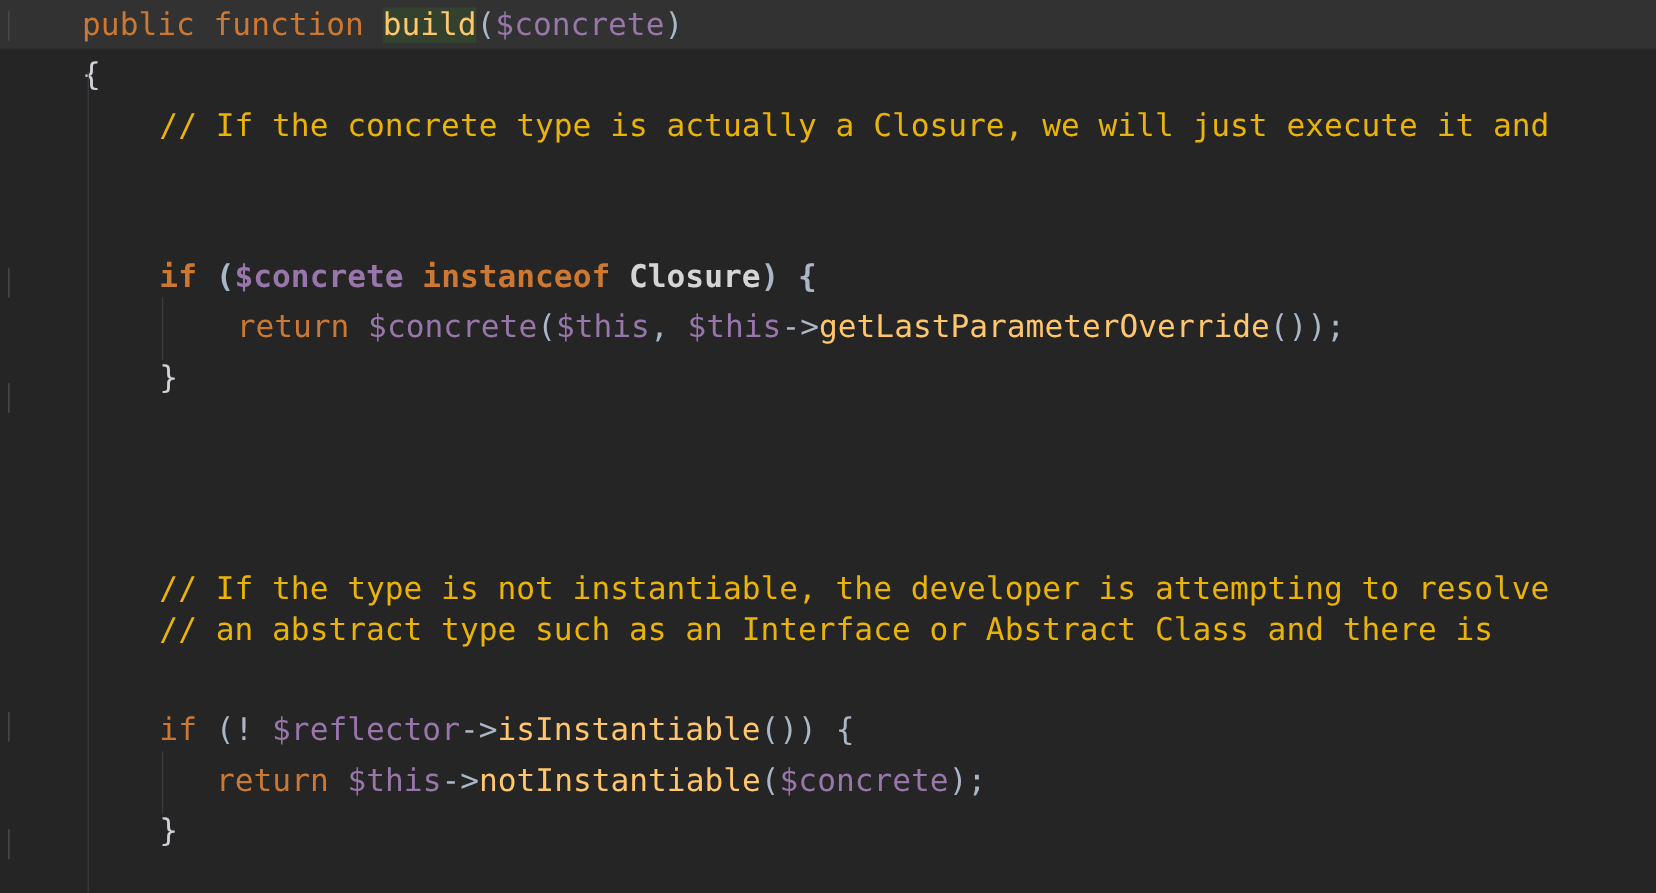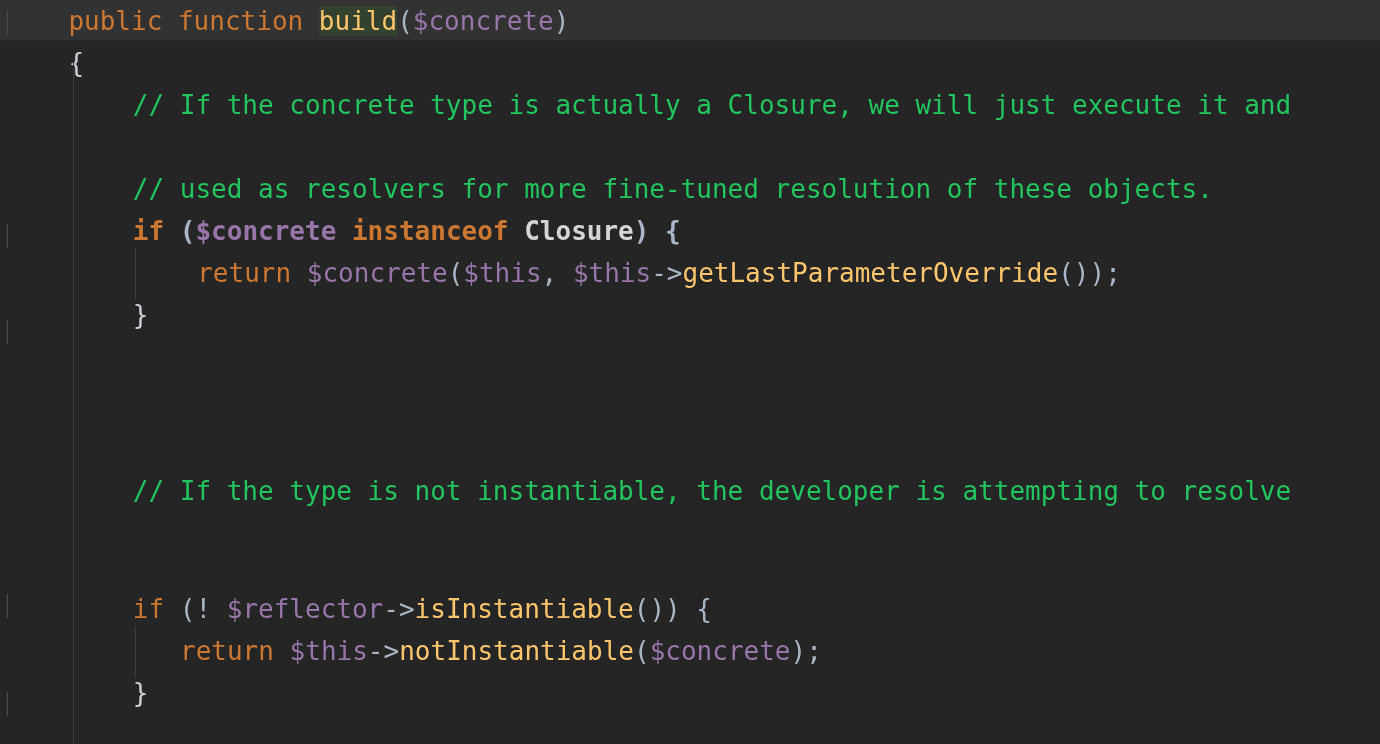--- a/index.html
+++ b/index.html
@@ -42,21 +42,21 @@
     font-size:26px;
     letter-spacing:0px;
     font-family:"DejaVu Sans Mono","Liberation Mono",monospace;
     color:#a9b7c6;
   }
   
   .t-kw{color:#cc7832;}
   .t-var{color:#9876aa;}
   .t-fn{color:#ffc66d;}
   .t-cls{color:#d5d5d5;}
-  .t-cmt{color:#22c55e;}
+  .t-cmt{color:#eab308;}
   .t-pun{color:#a9b7c6;}
   .t-brc{color:#cfd2d6;}
   .t-op{color:#a9b7c6;}
   .t-hl{background:#33412f;border-radius:1px;}
 </style>
 </head>
 <body>
 
 <div id="editor">
 
@@ -67,27 +67,27 @@
       <div class="gutter-ghost" style="top: 222px;">|</div>
       <div class="gutter-ghost" style="top: 318px;">|</div>
       <div class="gutter-ghost" style="top: 592px;">|</div>
       <div class="gutter-ghost" style="top: 690px;">|</div>
     </div>
 
   <div class="code-layer" id="code-layer">
       <div class="row" style="top: 0px; left: 68.4px;"><span class="t-kw">public</span><span class="t-pun"> </span><span class="t-kw">function</span><span class="t-pun"> </span><span class="t-fn t-hl">build</span><span class="t-pun">(</span><span class="t-var">$concrete</span><span class="t-pun">)</span></div>
       <div class="row" style="top: 42px; left: 68.4px;"><span class="t-brc">{</span></div>
       <div class="row" style="top: 84px; left: 132.8px;"><span class="t-cmt">// If the concrete type is actually a Closure, we will just execute it and</span></div>
-      <div class="row" style="top: 168px; left: 132.8px;"><span class="t-cmt">// used as resolvers for more fine-tuned resolution of these objects.</span></div>
       <div class="row" style="top: 210px; left: 132.8px; font-weight: bold;"><span class="t-kw">if</span><span class="t-pun"> (</span><span class="t-var">$concrete</span><span class="t-pun"> </span><span class="t-kw">instanceof</span><span class="t-pun"> </span><span class="t-cls">Closure</span><span class="t-pun">) {</span></div>
       <div class="row" style="top: 252px; left: 197.2px;"><span class="t-kw">return</span><span class="t-pun"> </span><span class="t-var">$concrete</span><span class="t-pun">(</span><span class="t-var">$this</span><span class="t-pun">, </span><span class="t-var">$this</span><span class="t-op">-&gt;</span><span class="t-fn">getLastParameterOverride</span><span class="t-pun">());</span></div>
       <div class="row" style="top: 294px; left: 132.8px;"><span class="t-brc">}</span></div>
       <div class="row" style="top: 336px; left: 4px;"></div>
       <div class="row" style="top: 420px; left: 4px;"></div>
       <div class="row" style="top: 470px; left: 132.8px;"><span class="t-cmt">// If the type is not instantiable, the developer is attempting to resolve</span></div>
+      <div class="row" style="top: 504px; left: 132.8px;"><span class="t-cmt">// an abstract type such as an Interface or Abstract Class and there is</span></div>
       <div class="row" style="top: 588px; left: 132.8px;"><span class="t-kw">if</span><span class="t-pun"> (! </span><span class="t-var">$reflector</span><span class="t-op">-&gt;</span><span class="t-fn">isInstantiable</span><span class="t-pun">()) {</span></div>
       <div class="row" style="top: 630px; left: 180px; text-align: center;"><span class="t-kw">return</span><span class="t-pun"> </span><span class="t-var">$this</span><span class="t-op">-&gt;</span><span class="t-fn">notInstantiable</span><span class="t-pun">(</span><span class="t-var">$concrete</span><span class="t-pun">);</span></div>
       <div class="row" style="top: 672px; left: 132.8px;"><span class="t-brc">}</span></div>
     </div>
 
 <div class="indent-guide" style="left: 73px; top: 60px; height: 684px;"></div>
     <div class="indent-guide" style="left: 135px; top: 248px; height: 52px;"></div>
     <div class="indent-guide" style="left: 135px; top: 626px; height: 52px;"></div>
   </div>
 

